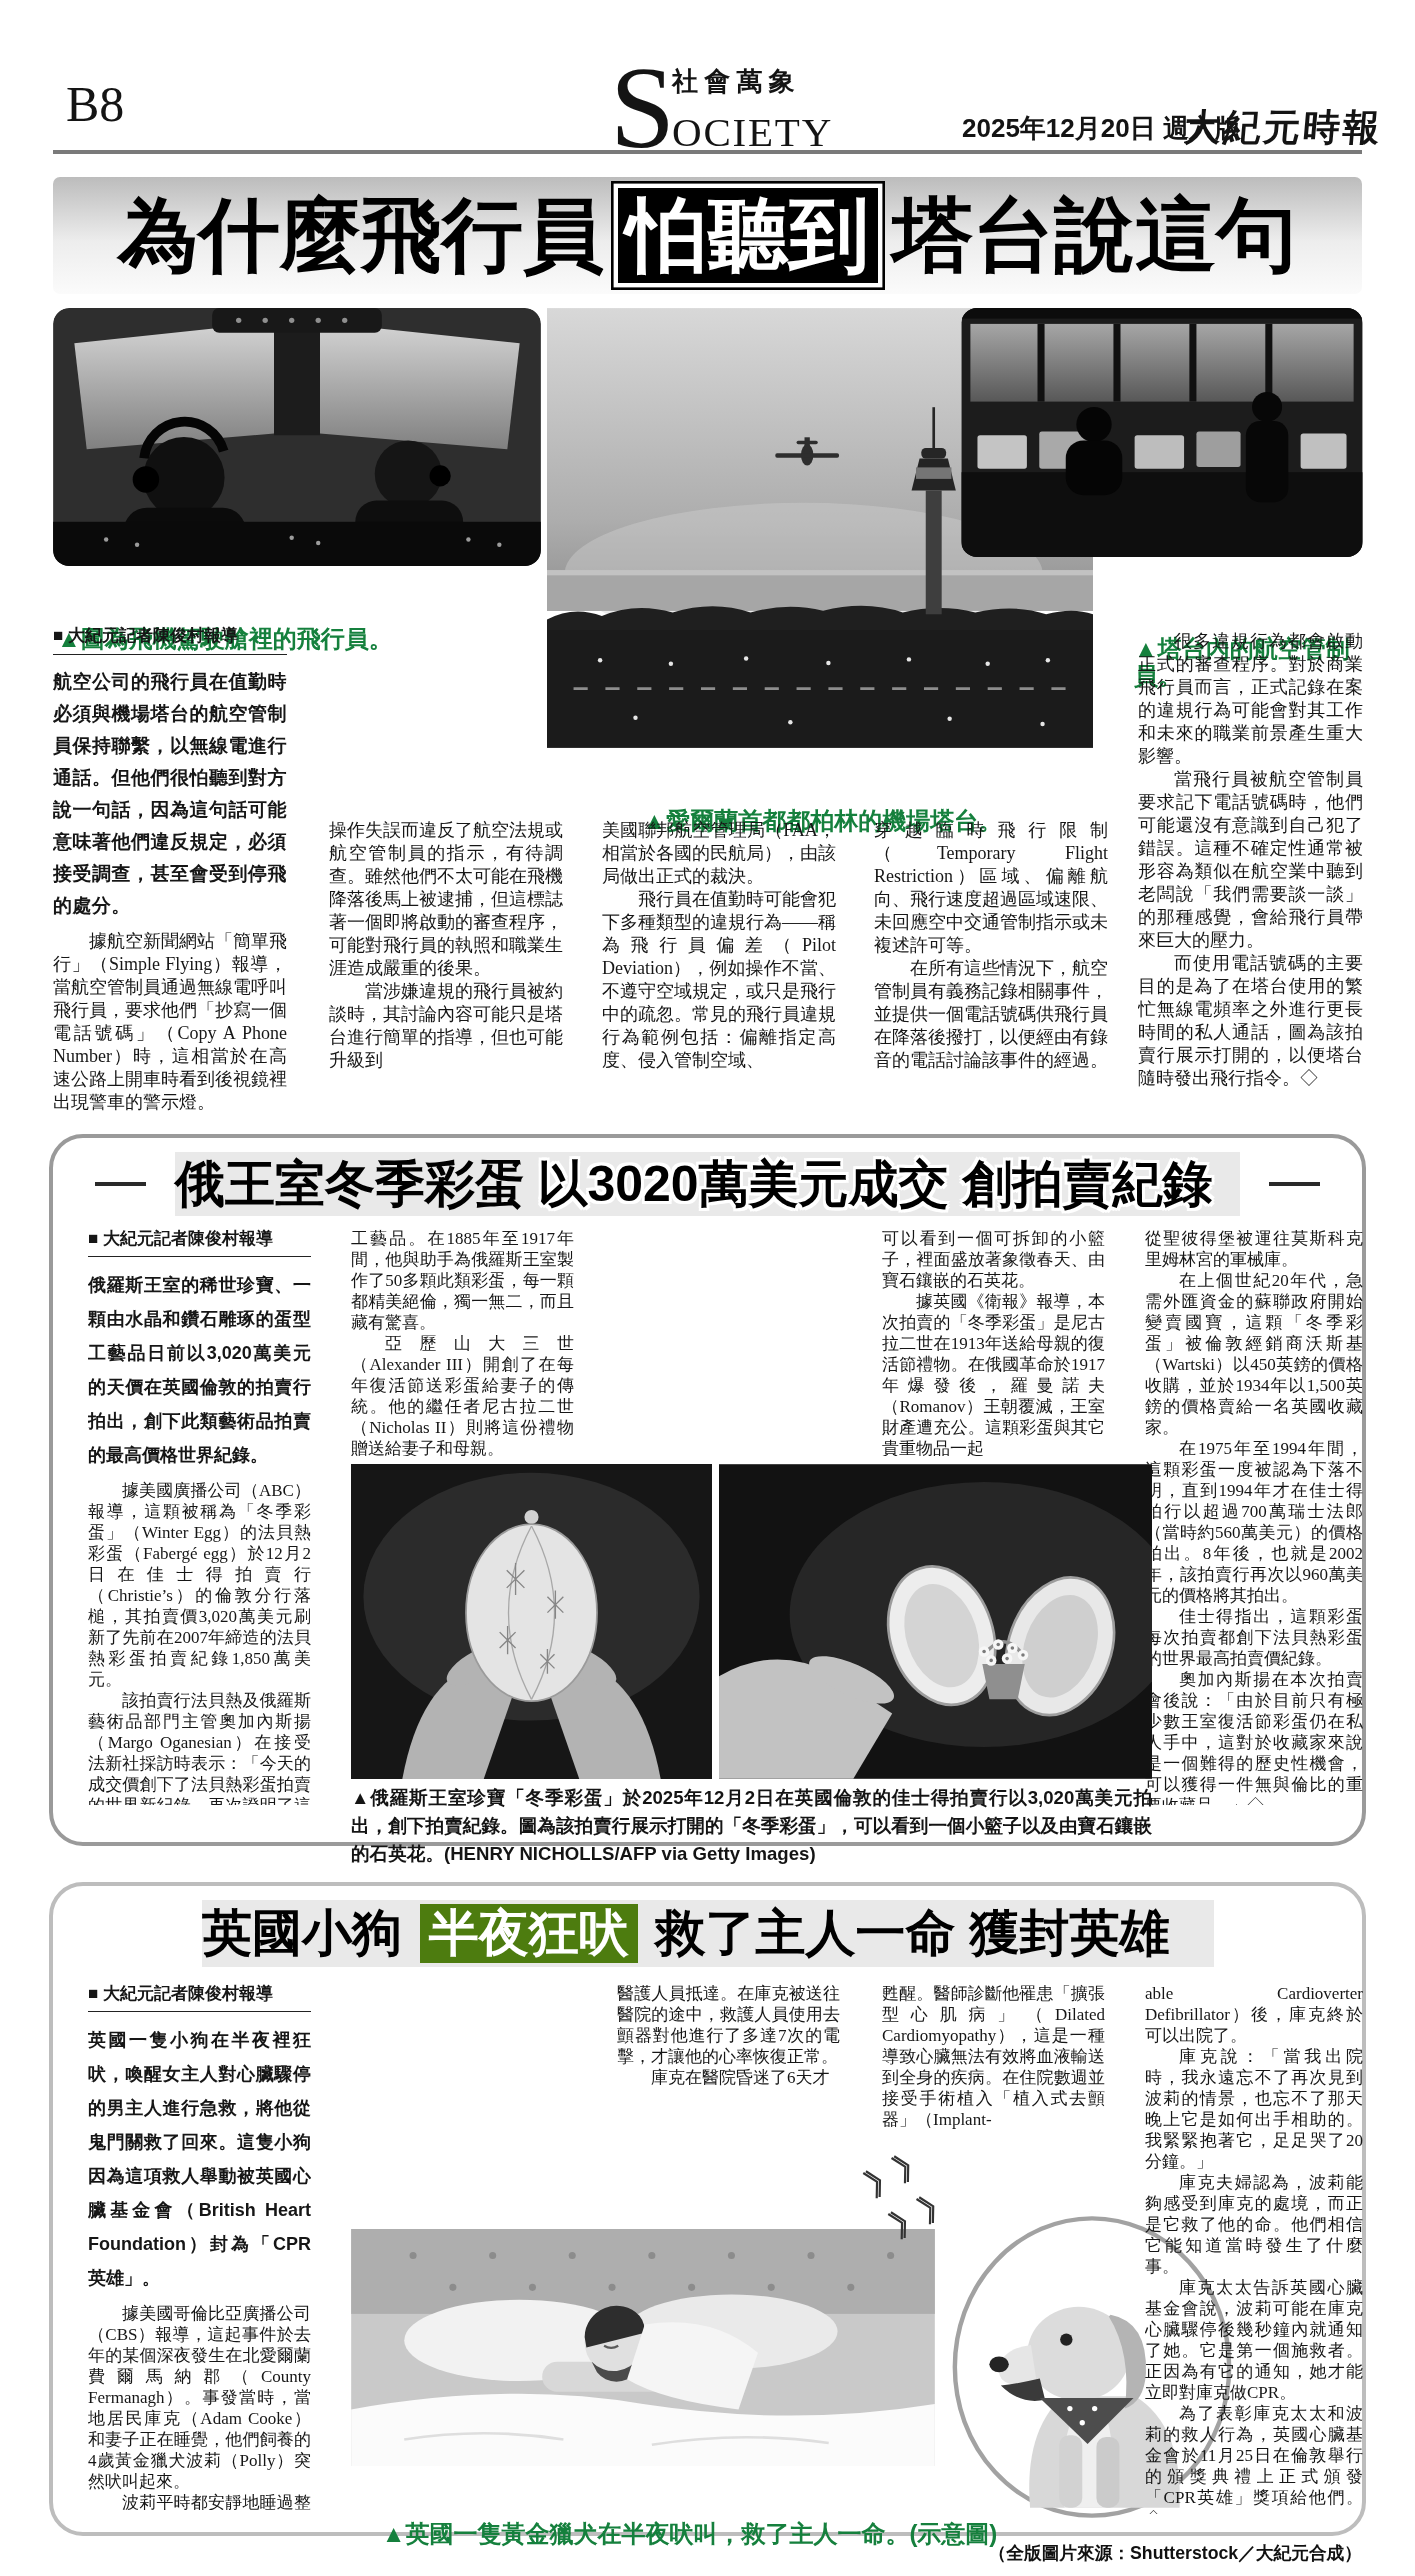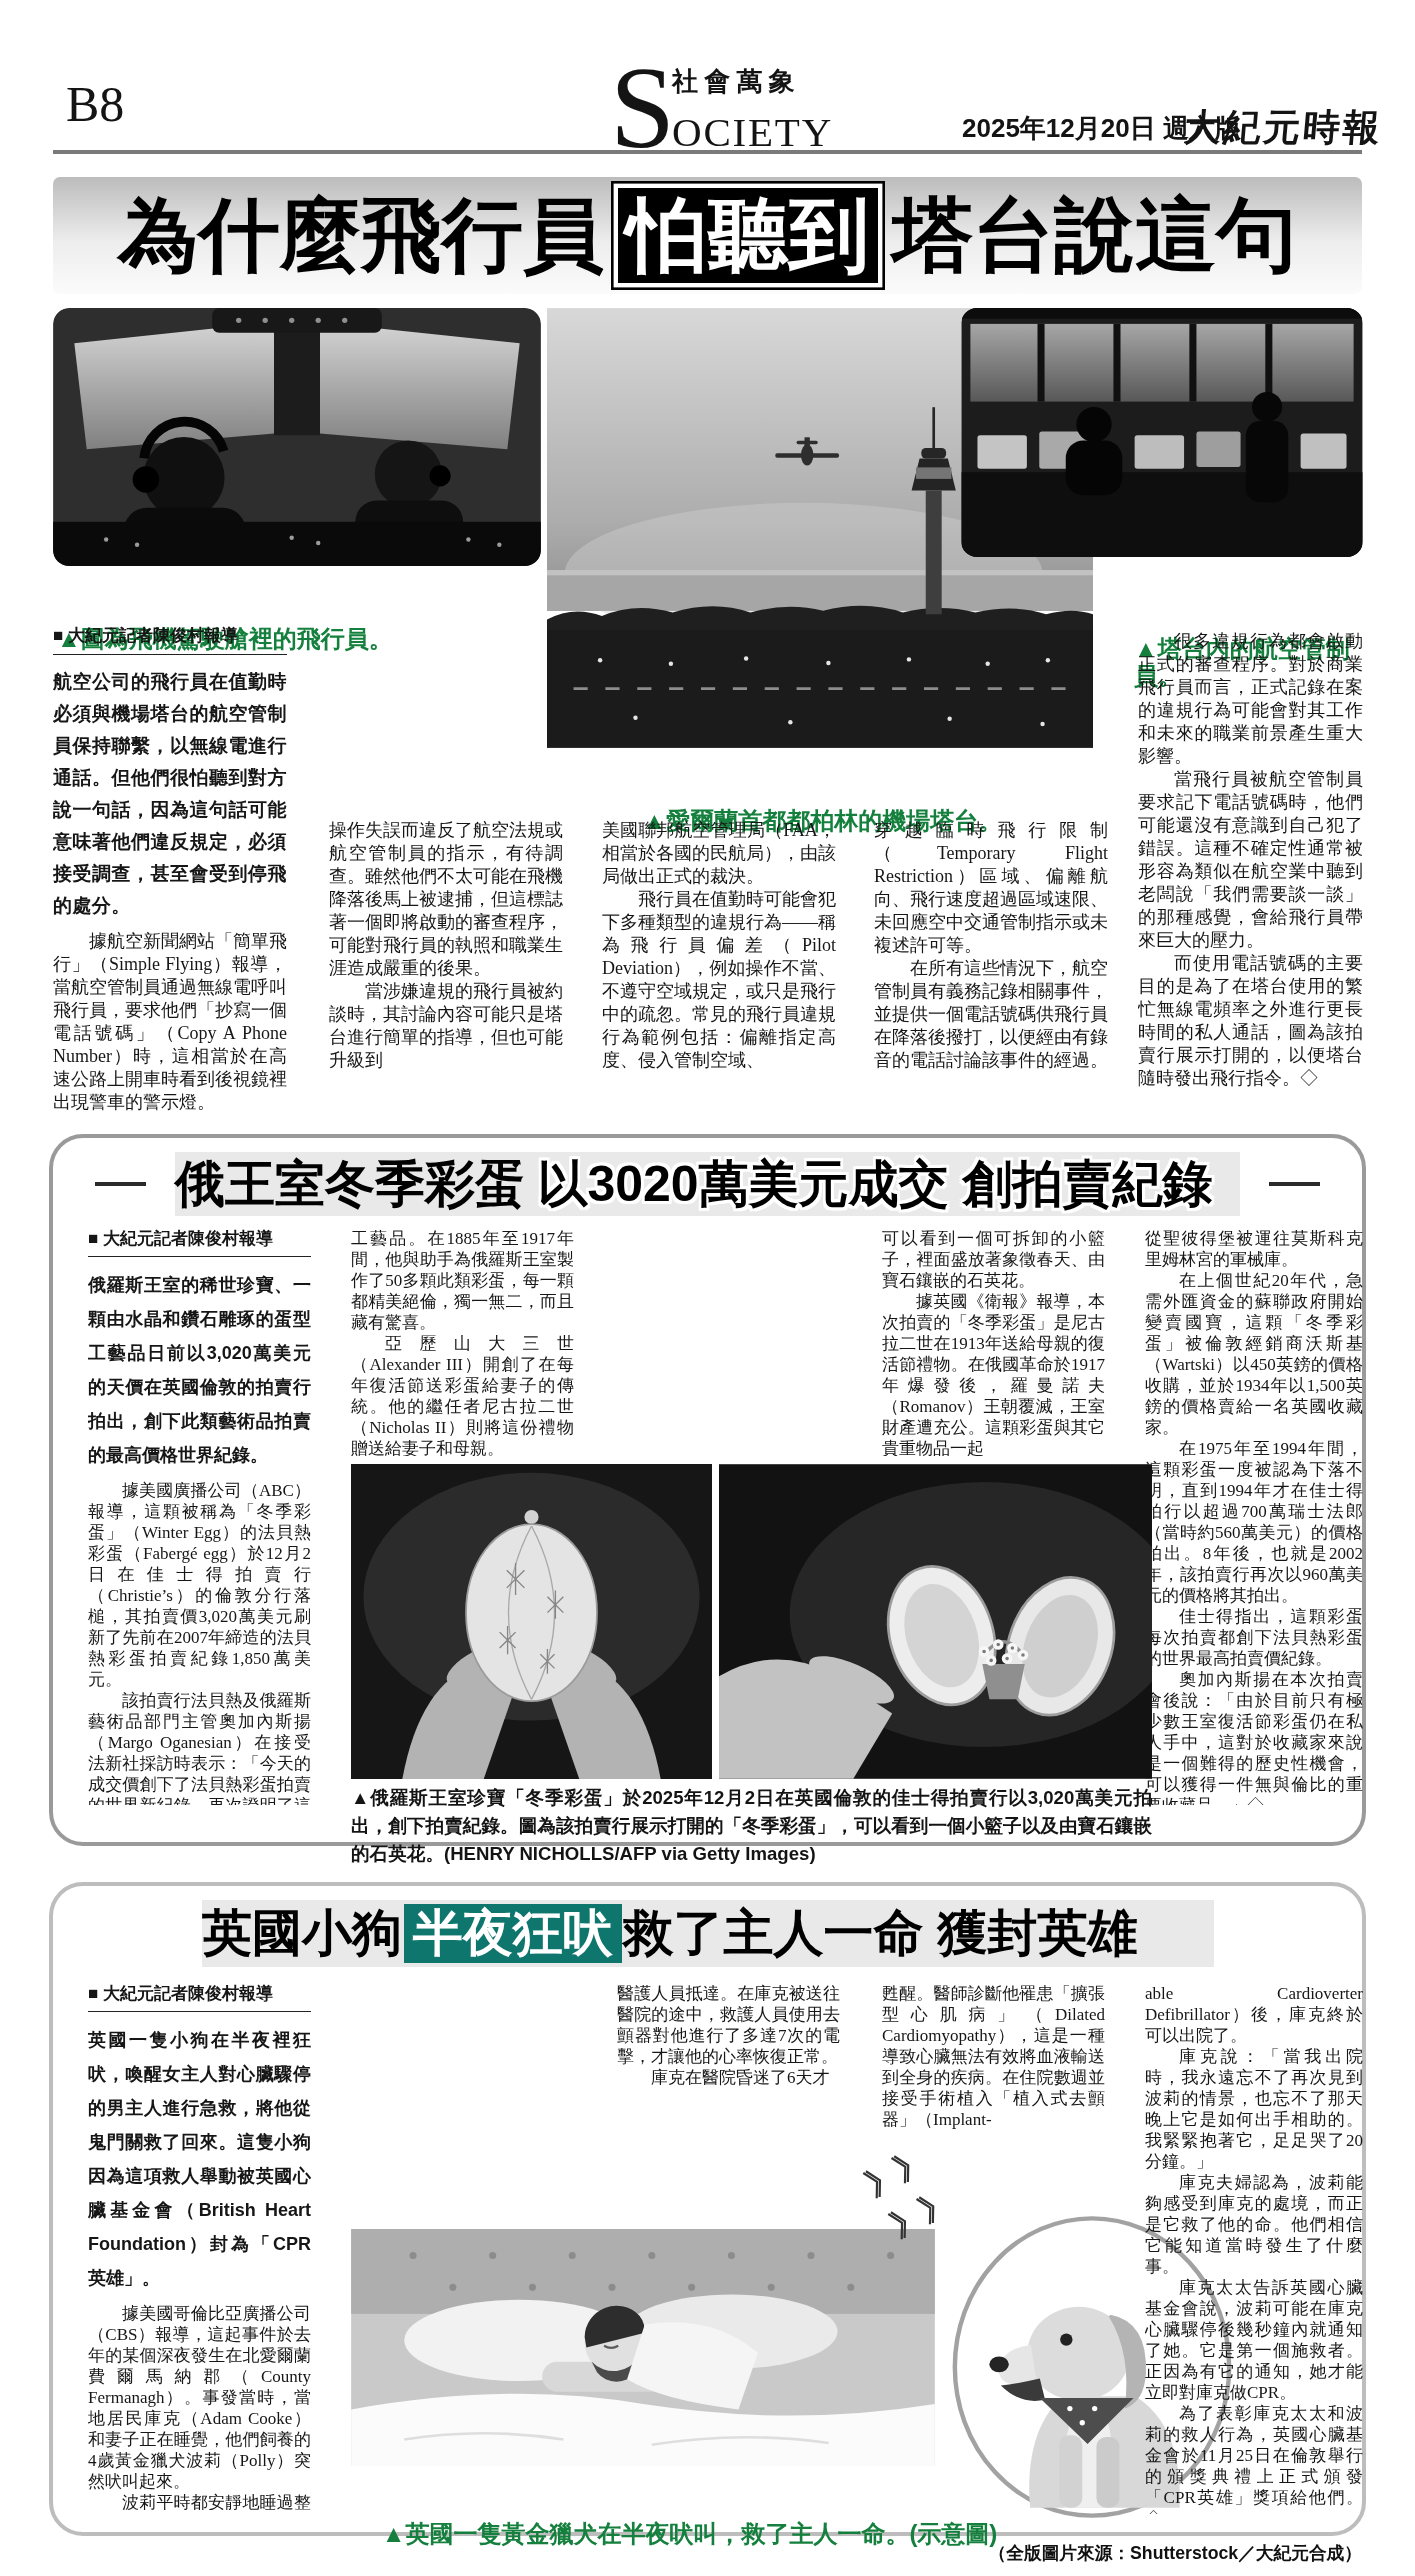--- a/index.html
+++ b/index.html
@@ -38,21 +38,21 @@
   .gap{height:8.8px;}
   
   .artbox{border:4.4px solid #9a9a9a;border-radius:34px;background:#fff;}
   .artbox3{border:4.4px solid #bdbdbd;}
   .h2band{background:#e9e9e9;}
   .h2txt{font-family:"Liberation Sans",sans-serif;font-weight:900;font-size:50px;line-height:64px;color:#000;white-space:nowrap;}
   .h2outline{color:#000;margin-left:12.4px;
     text-shadow:-2.7px -2.7px 0 #fff,2.7px -2.7px 0 #fff,-2.7px 2.7px 0 #fff,2.7px 2.7px 0 #fff,0 -2.7px 0 #fff,0 2.7px 0 #fff,-2.7px 0 0 #fff,2.7px 0 0 #fff;}
   .hdash{background:#2a2a2a;height:4.4px;width:51px;}
   .h3txt{font-family:"Liberation Sans",sans-serif;font-weight:900;font-size:50px;line-height:67px;color:#000;white-space:nowrap;}
-  .h3box{display:inline-block;background:#0f766e;color:#fff;line-height:1.1;padding:1.8px 8.8px;margin:0 2px;}
+  .h3box{display:inline-block;background:#4d7c0f;color:#fff;line-height:1.1;padding:1.8px 8.8px;margin:0 18px;}
   .cap2{font-family:"Liberation Sans",sans-serif;font-weight:bold;font-size:18.6px;line-height:28px;}
   .credit{font-family:"Liberation Sans",sans-serif;font-weight:bold;font-size:17.7px;color:#111;}
   .bark{font-family:"Liberation Sans",sans-serif;font-weight:900;font-size:32px;color:#333;transform:rotate(-28deg);}
 </style>
 </head>
 <body>
 
 <div class="page">
 
   <div class="abs pageno" style="left:66px;top:75px;">B8</div>

